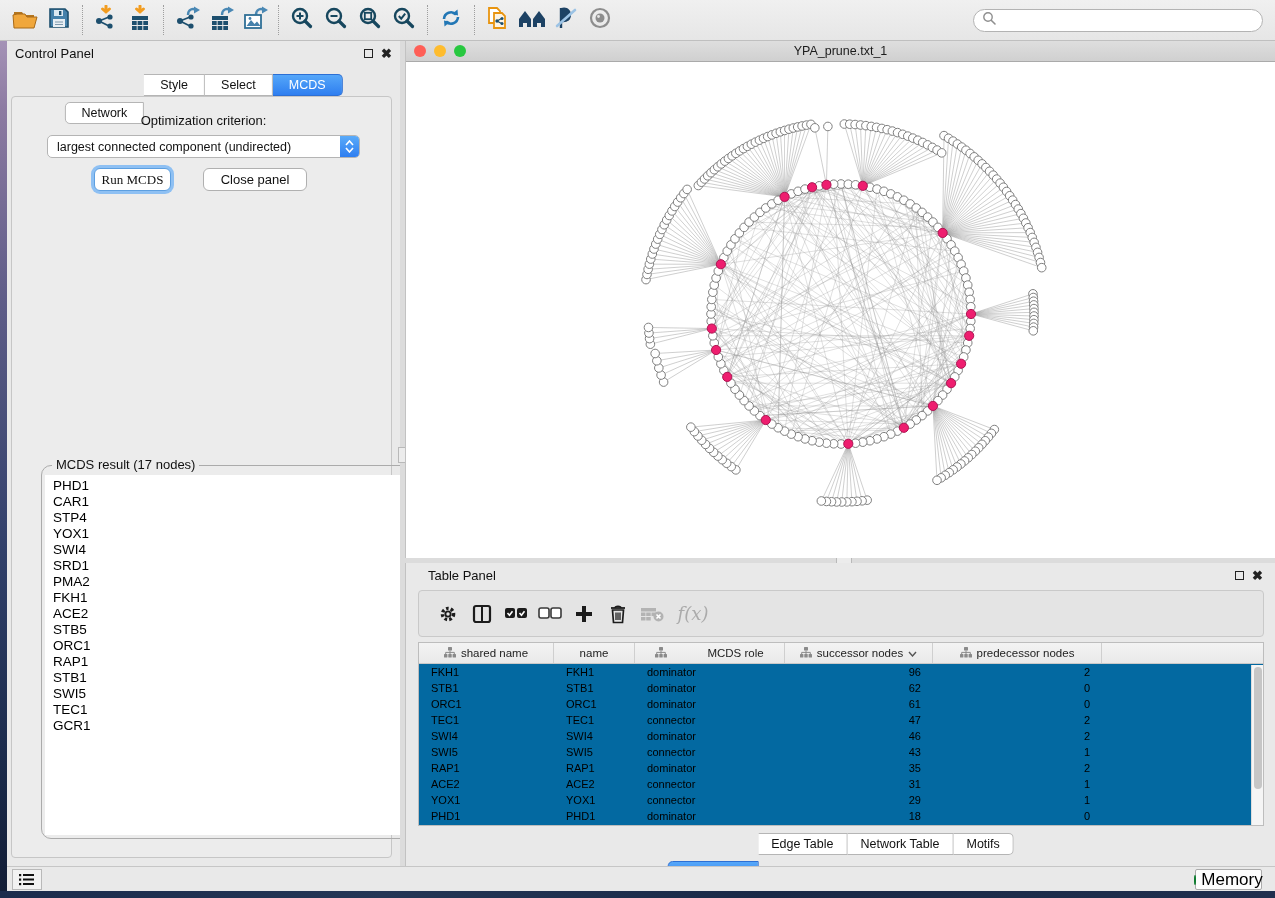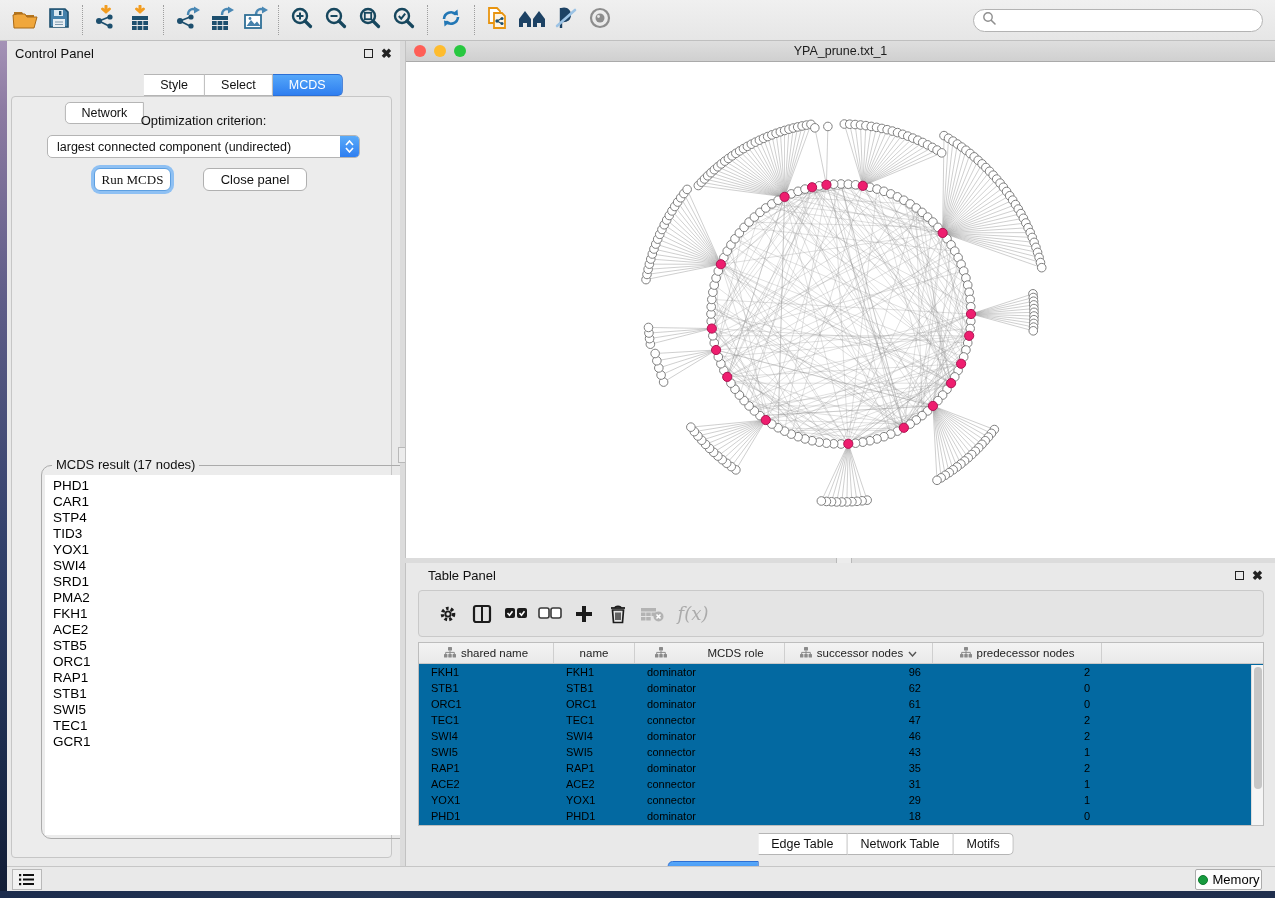--- a/index.html
+++ b/index.html
@@ -86,21 +86,21 @@
   #nt-scroll { position:absolute; top:22px; right:0; bottom:0; width:12px; background:#f5f5f5; border-left:1px solid #ddd; }
   #nt-scroll .thumb { position:absolute; left:1.5px; top:2px; width:8px; height:122px; background:#c6c6c6; border-radius:4px; }
   #tp-tabs { position:absolute; top:270px; left:50%; transform:translateX(-50%); }
   #tp-tabs .seg-tab { font-size:12.5px; height:22px; padding:0 13px; }
 
   
   #status-bar { left:7px; top:866px; width:1268px; height:25px; background:#e9e9e9; border-top:1px solid #c6c6c6; }
   #list-btn { position:absolute; left:5px; top:2px; width:30px; height:21px; background:#f2f2f2;
     border:1px solid #b9b9b9; display:flex; align-items:center; justify-content:center; }
   #memory-btn { position:absolute; right:13px; top:2px; width:67px; height:21px; background:#fdfdfd;
-    border:1px solid #ababab; border-radius:2px; display:flex; align-items:center; justify-content:center; gap:5px; font-size:13px; color:#000; }
+    border:1px solid #ababab; border-radius:2px; display:flex; align-items:center; justify-content:center; gap:5px; font-size:17px; color:#000; }
   #memory-btn .dot { width:10px; height:10px; border-radius:50%; background:#169a3e; border:1px solid #0d7a2e; }
 </style>
 </head>
 <body>
 
 <div class="abs" id="wall-left"></div>
 <div class="abs" id="wall-bottom"></div>
 
 <div class="abs" id="toolbar">
   <div class="tb-btn" style="margin-left:8px">
@@ -293,21 +293,20 @@
     </span>
   </div>
   <button class="btn" id="run-btn">Run MCDS</button>
   <button class="btn" id="close-btn">Close panel</button>
   <div id="mcds-group">
     <span id="mcds-legend">MCDS result (17 nodes)</span>
     <div id="mcds-list">
         <div class="mcds-item">PHD1</div>
         <div class="mcds-item">CAR1</div>
         <div class="mcds-item">STP4</div>
-        <div class="mcds-item">TID3</div>
         <div class="mcds-item">YOX1</div>
         <div class="mcds-item">SWI4</div>
         <div class="mcds-item">SRD1</div>
         <div class="mcds-item">PMA2</div>
         <div class="mcds-item">FKH1</div>
         <div class="mcds-item">ACE2</div>
         <div class="mcds-item">STB5</div>
         <div class="mcds-item">ORC1</div>
         <div class="mcds-item">RAP1</div>
         <div class="mcds-item">STB1</div>

